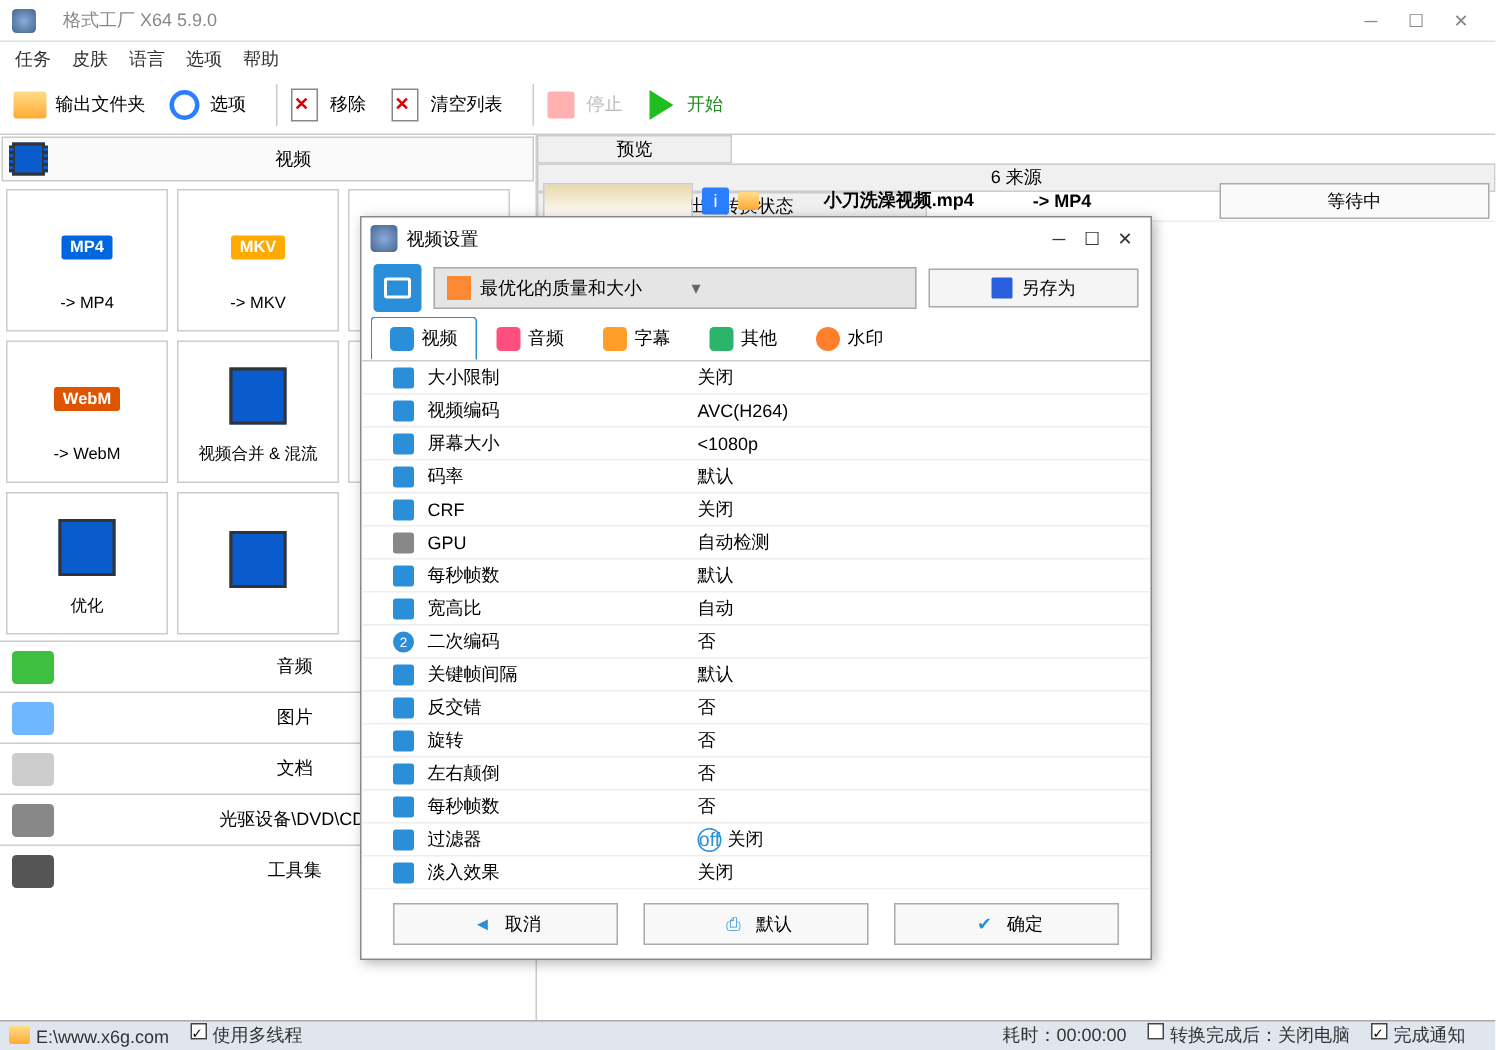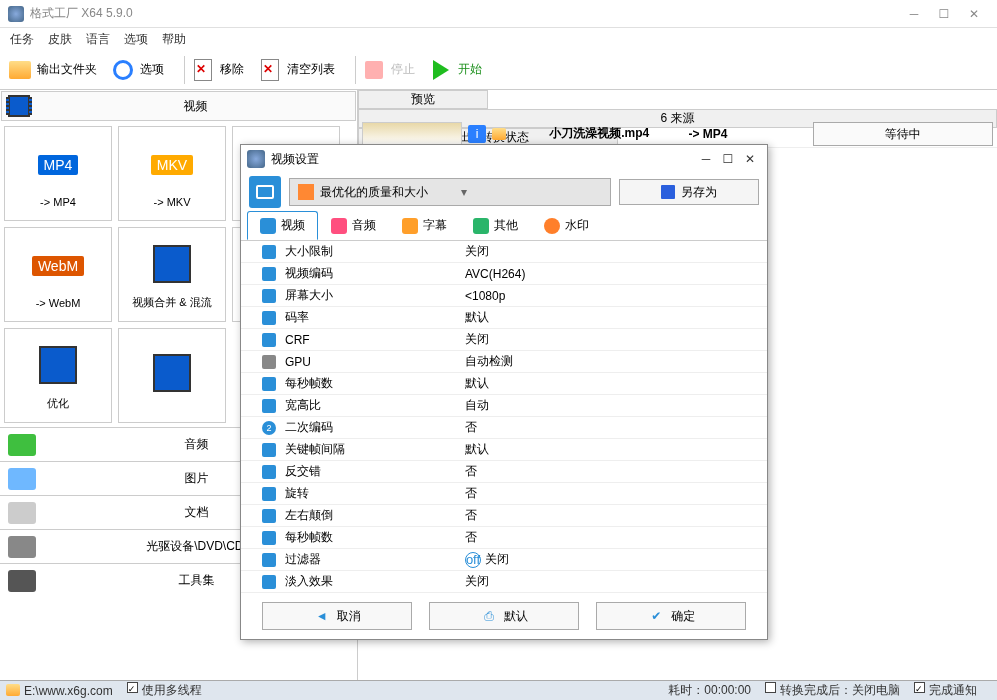--- a/index.html
+++ b/index.html
@@ -1,17 +1,17 @@
 <!DOCTYPE html>
 <html><head>
 <meta charset="utf-8">
 <style>
 * { margin:0; padding:0; box-sizing:border-box; font-family:"Microsoft YaHei",Arial,sans-serif; font-size:12px; }
 body { width:997px; height:700px; background:#fff; overflow:hidden; position:relative; }
-.titlebar { height:28px; background:#fff; border-bottom:1px solid #e0e0e0; display:flex; align-items:center; padding:0 8px; }
+.titlebar { height:28px; background:#fff; border-bottom:1px solid #e0e0e0; display:flex; align-items:center; padding:0 8px;gap:12px; }
 .titlebar .appicon { width:16px; height:16px; margin-right:6px; }
 .titlebar .title { color:#888; flex:1; }
 .titlebar .wc { display:flex; }
 .titlebar .wc div { width:30px; height:20px; display:flex; align-items:center; justify-content:center; color:#888; cursor:pointer; }
 .menubar { height:22px; padding:0 10px; display:flex; align-items:center; gap:14px; color:#333; }
 .menubar span { cursor:pointer; }
 .toolbar { height:40px; border-bottom:1px solid #ccc; display:flex; align-items:center; padding:0 8px; }
 .tbtn { display:flex; align-items:center; gap:5px; margin-right:14px; cursor:pointer; }
 .icon24 { width:24px; height:24px; display:flex; align-items:center; justify-content:center; }
 .folder { background:linear-gradient(#ffdd88,#ffaa33); border-radius:2px; width:22px; height:18px; }
@@ -24,21 +24,21 @@
 .main { display:flex; height:calc(100% - 28px - 22px - 40px - 20px); }
 .left { width:358px; border-right:1px solid #ccc; overflow:hidden; }
 .cat-header { height:30px; border:1px solid #ccc; margin:1px; display:flex; align-items:center; background:#fafafa; }
 .cat-header .film { width:22px; height:22px; background:#0a5bcc; margin:0 6px; border:2px solid #333; position:relative; }
 .cat-header .film::before, .cat-header .film::after { content:""; position:absolute; width:3px; height:100%; background:repeating-linear-gradient(#333 0,#333 2px,#0a5bcc 2px,#0a5bcc 4px); }
 .cat-header .film::before{left:-4px;} .cat-header .film::after{right:-4px;}
 .cat-header span { flex:1; text-align:center; }
 .tiles { display:flex; flex-wrap:wrap; padding:4px; gap:6px; }
 .tile { width:108px; height:95px; border:1px solid #ccc; background:#fff; display:flex; flex-direction:column; align-items:center; justify-content:center; padding:4px; cursor:pointer; text-align:center; }
 .tile .ti { width:50px; height:50px; display:flex; align-items:center; justify-content:center; }
-.badge { padding:2px 6px; color:#fff; font-weight:normal; border-radius:2px; font-size:14px; }
+.badge { padding:2px 6px; color:#fff; font-weight:bold; border-radius:2px; font-size:11px; }
 .mp4b { background:#0066dd; } .mkvb { background:#ffaa00; } .webmb { background:#dd5500; }
 .tile .tl { margin-top:6px; font-size:11px; }
 .catlist { }
 .catrow { height:34px; border-top:1px solid #ccc; display:flex; align-items:center; padding:0 8px; cursor:pointer; }
 .catrow .ci { width:28px; height:22px; margin-right:8px; }
 .catrow span { flex:1; text-align:center; }
 .right { flex:1; display:flex; flex-direction:column; }
 .rhdr { display:flex; height:30px; border-bottom:1px solid #ccc;flex-direction:column; }
 .rhdr div { border:1px solid #ccc; display:flex; align-items:center; justify-content:center; background:#f0f0f0; }
 .filerow { height:28px; display:flex; align-items:center; border-bottom:1px solid #eee; }

